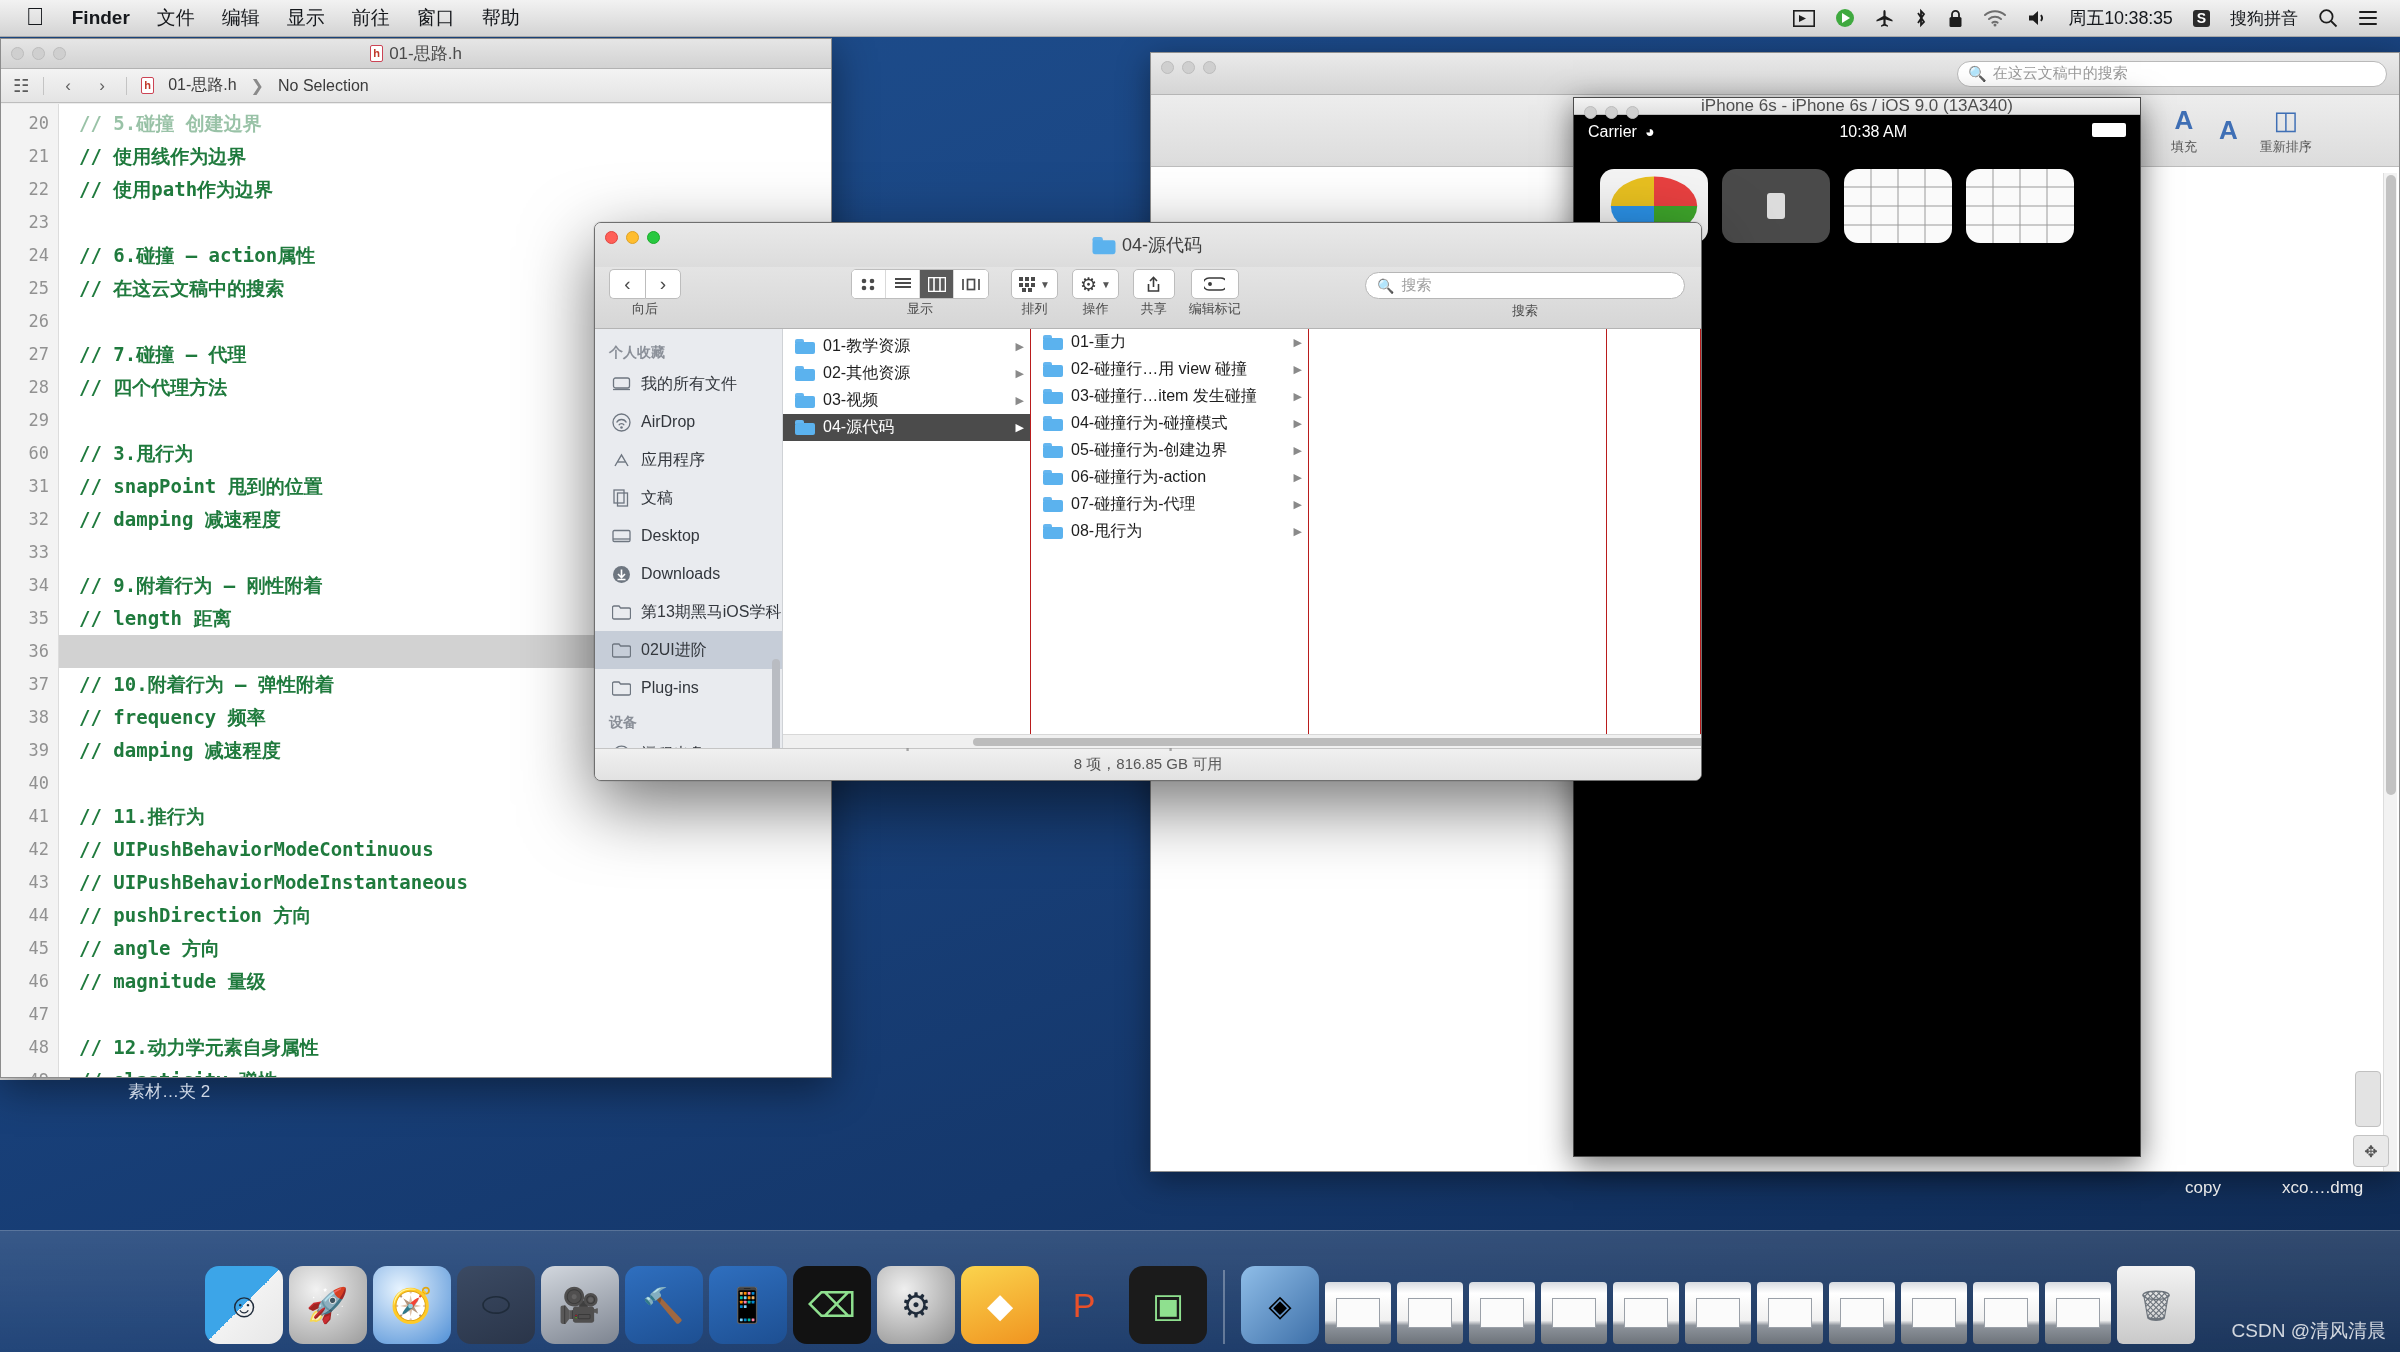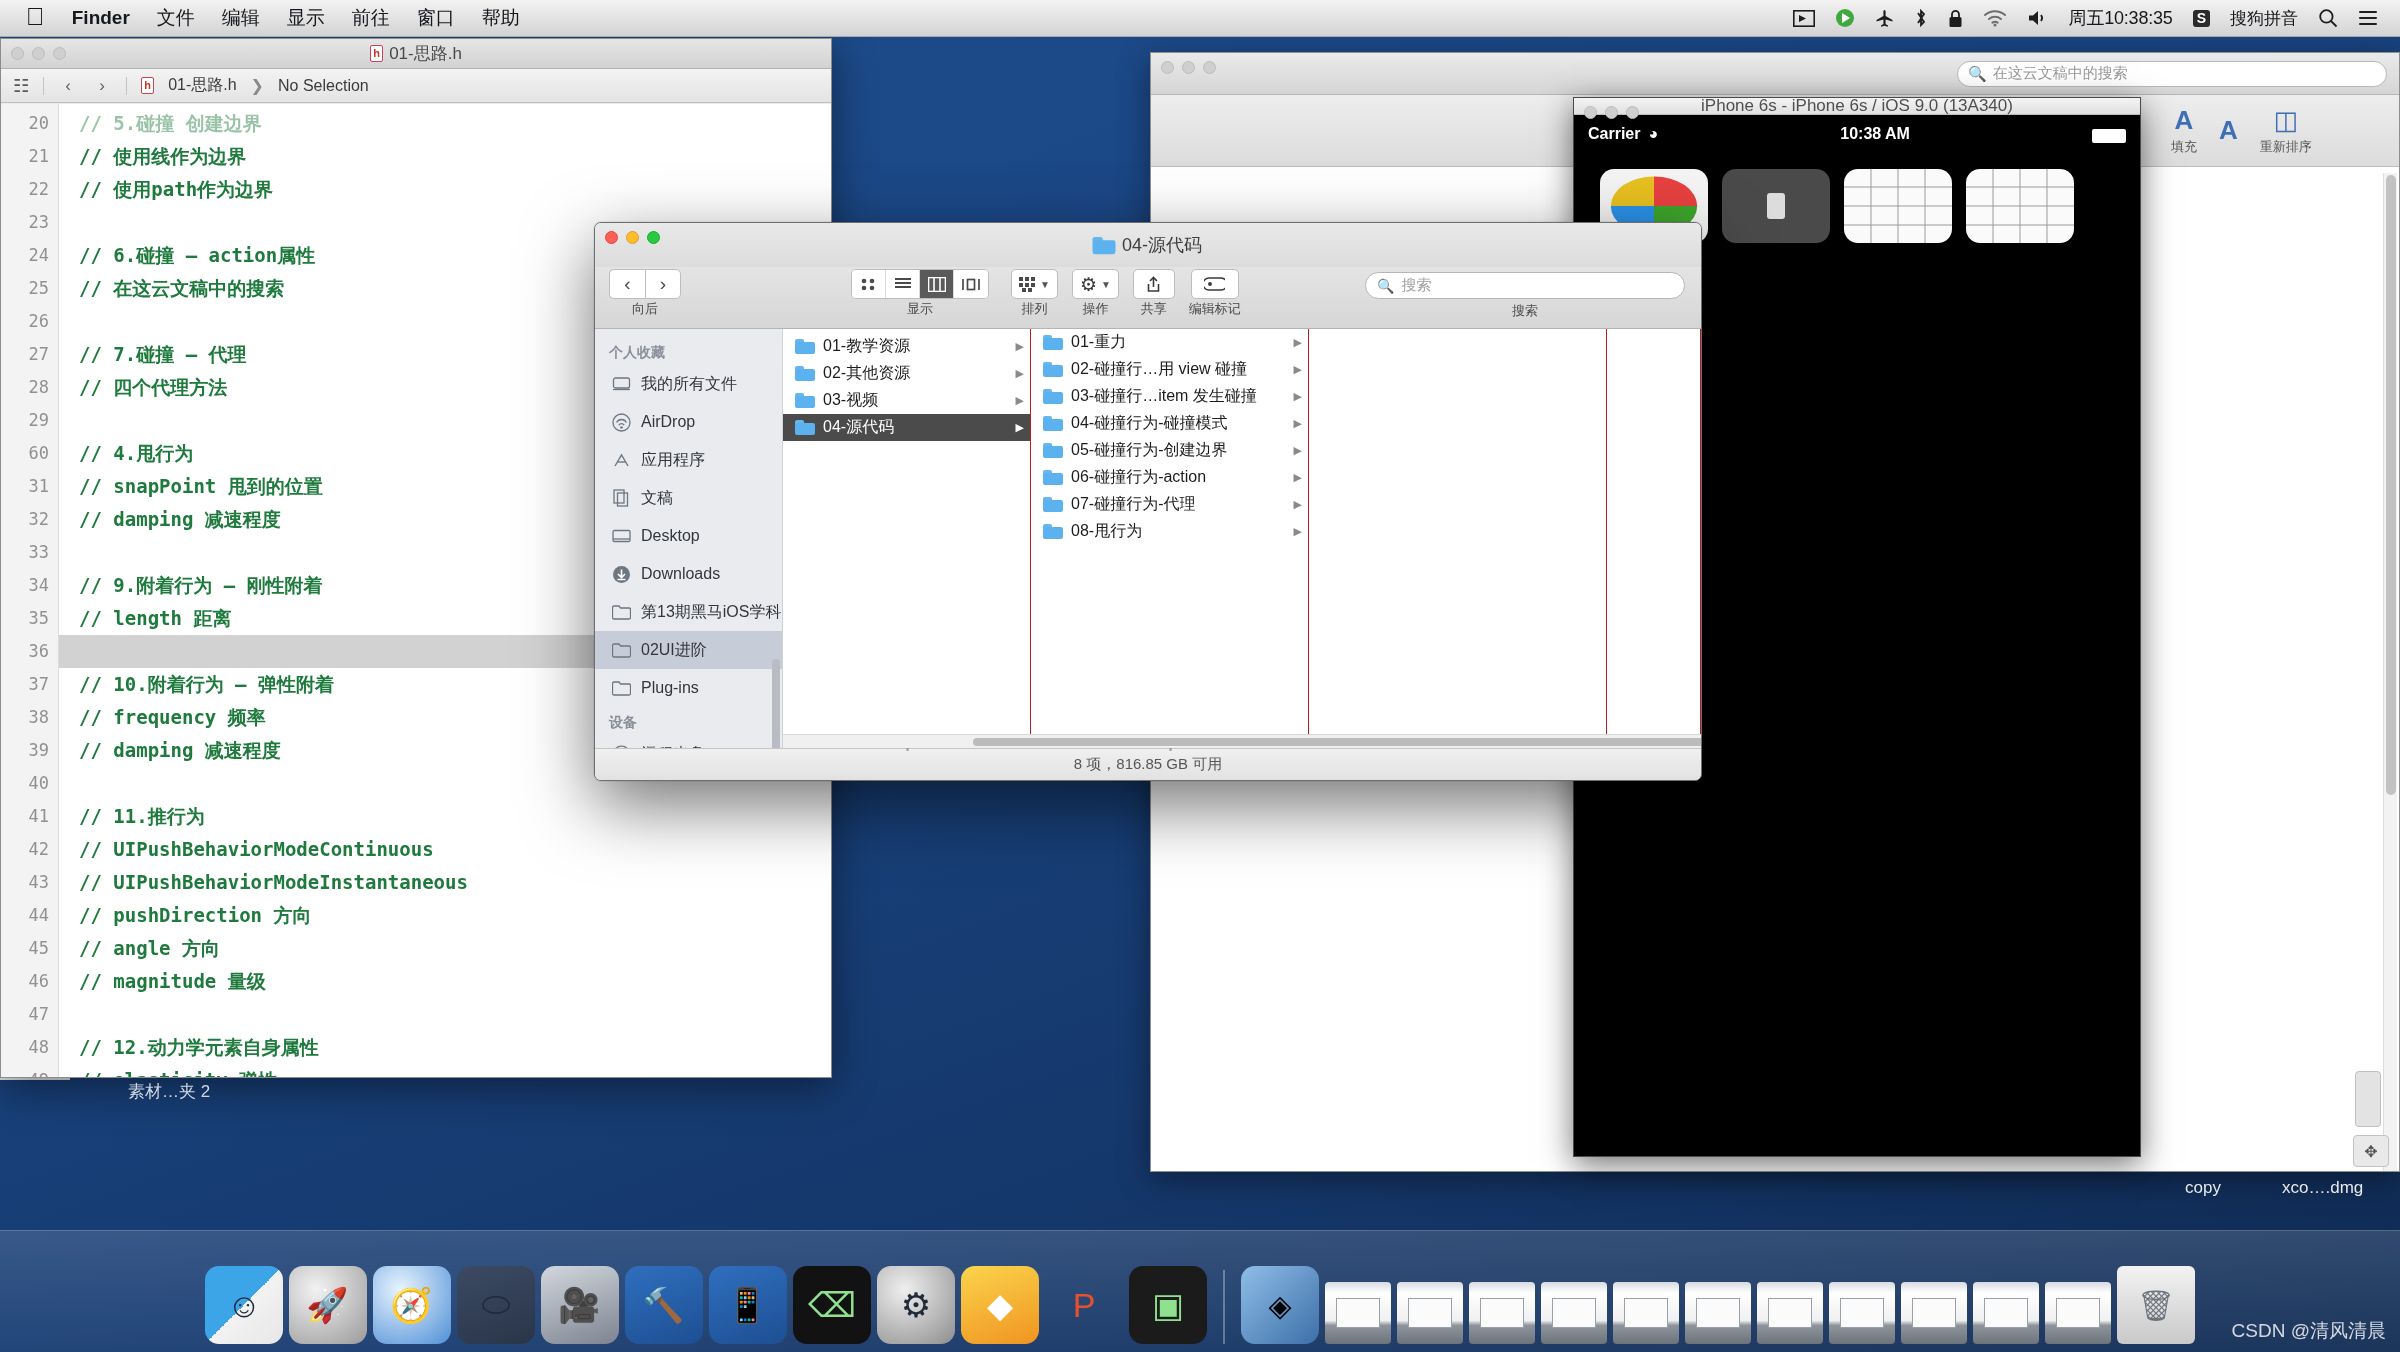--- a/index.html
+++ b/index.html
@@ -141,21 +141,21 @@
     z-index: 70; overflow: hidden;
   }
   #sim-titlebar {
     height: 17px; background: linear-gradient(to bottom,#f4f4f4,#e0e0e0);
     display: flex; align-items: center; justify-content: center; position: relative;
     border-bottom: 1px solid #bbb;
   }
   #sim-title { font-size: 17px; color: #4f4f4f; }
   #sim-statusbar {
     height: 30px; background: #000; color: #fff; display: flex;
-    align-items: flex-end; padding: 2px 14px; font-size: 16px; font-weight: 700;
+    align-items: flex-start; padding: 8px 14px; font-size: 16px; font-weight: 400;
   }
   #sim-screen { position: absolute; top: 63px; left:0; right:0; bottom:0; background:#000; }
   .sim-card {
     position: absolute; width: 108px; height: 74px; border-radius: 14px;
     background: #fff; overflow:hidden;
   }
   .sim-grid-lines { width:100%; height:100%; }
   #finder-window {
     position: absolute; left: 594px; top: 222px; width: 1108px; height: 559px;
     background: #eeeeee;
@@ -427,21 +427,21 @@
         <div class="cl" style="opacity: 0.45;">//  5.碰撞   创建边界</div>
         <div class="cl">//  使用线作为边界</div>
         <div class="cl">//  使用path作为边界</div>
         <div class="cl"></div>
         <div class="cl">//  6.碰撞 – action属性</div>
         <div class="cl">//  在这云文稿中的搜索</div>
         <div class="cl"></div>
         <div class="cl">//  7.碰撞 – 代理</div>
         <div class="cl">//  四个代理方法</div>
         <div class="cl"></div>
-        <div class="cl">//  4.甩行为</div>
+        <div class="cl">//  3.甩行为</div>
         <div class="cl">//  snapPoint 甩到的位置</div>
         <div class="cl">//  damping 减速程度</div>
         <div class="cl"></div>
         <div class="cl">//  9.附着行为 – 刚性附着</div>
         <div class="cl">//  length 距离</div>
         <div class="cl hl"></div>
         <div class="cl">//  10.附着行为 – 弹性附着</div>
         <div class="cl">//  frequency 频率</div>
         <div class="cl">//  damping 减速程度</div>
         <div class="cl"></div>

